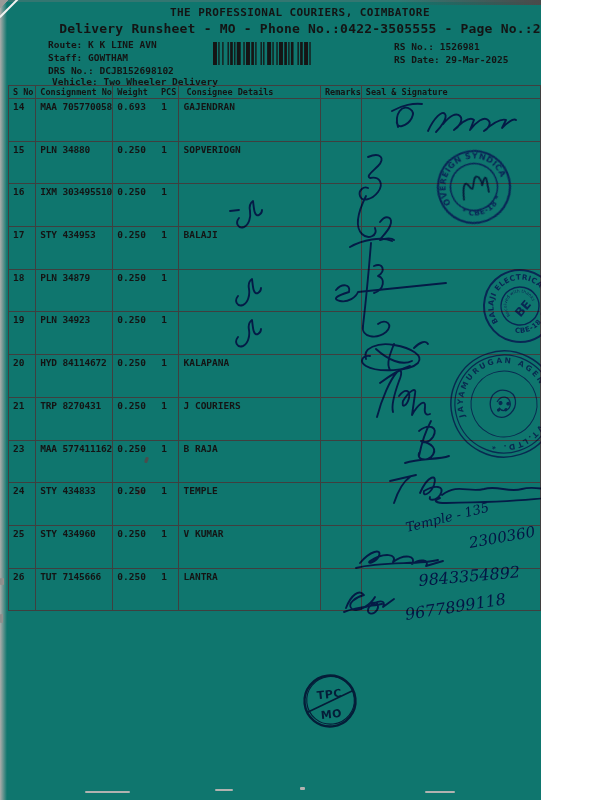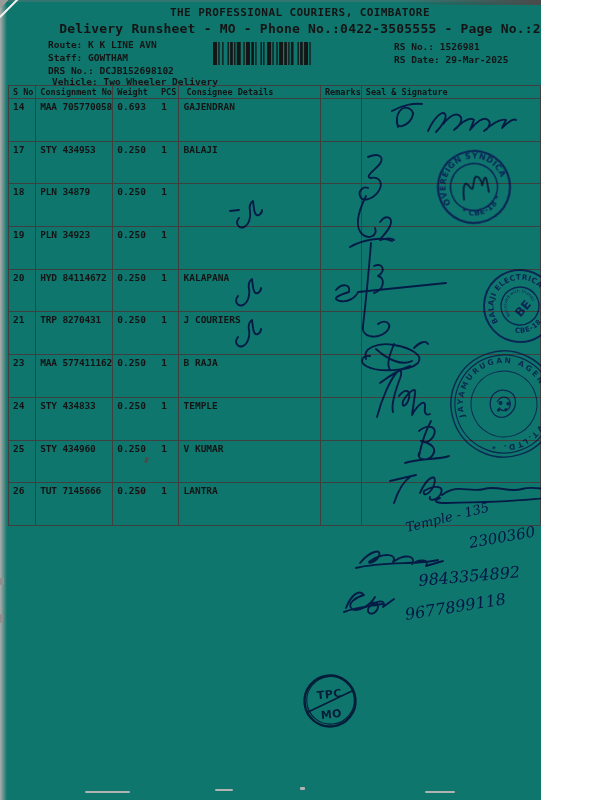--- a/index.html
+++ b/index.html
@@ -121,21 +121,37 @@
     <tbody>
     <tr>
       <td class="c-sno">14</td>
       <td class="c-con">MAA 705770058</td>
       <td class="c-wp"><span class="w">0.693</span><span class="p">1</span></td>
       <td class="c-cons">GAJENDRAN</td>
       <td class="c-rem"></td>
       <td class="c-seal"></td>
     </tr>
 
-
+    <tr>
+      <td class="c-sno">15</td>
+      <td class="c-con">PLN 34880</td>
+      <td class="c-wp"><span class="w">0.250</span><span class="p">1</span></td>
+      <td class="c-cons">SOPVERIOGN</td>
+      <td class="c-rem"></td>
+      <td class="c-seal"></td>
+    </tr>
+
+    <tr>
+      <td class="c-sno">16</td>
+      <td class="c-con">IXM 303495510</td>
+      <td class="c-wp"><span class="w">0.250</span><span class="p">1</span></td>
+      <td class="c-cons"></td>
+      <td class="c-rem"></td>
+      <td class="c-seal"></td>
+    </tr>
 
     <tr>
       <td class="c-sno">17</td>
       <td class="c-con">STY 434953</td>
       <td class="c-wp"><span class="w">0.250</span><span class="p">1</span></td>
       <td class="c-cons">BALAJI</td>
       <td class="c-rem"></td>
       <td class="c-seal"></td>
     </tr>
 

